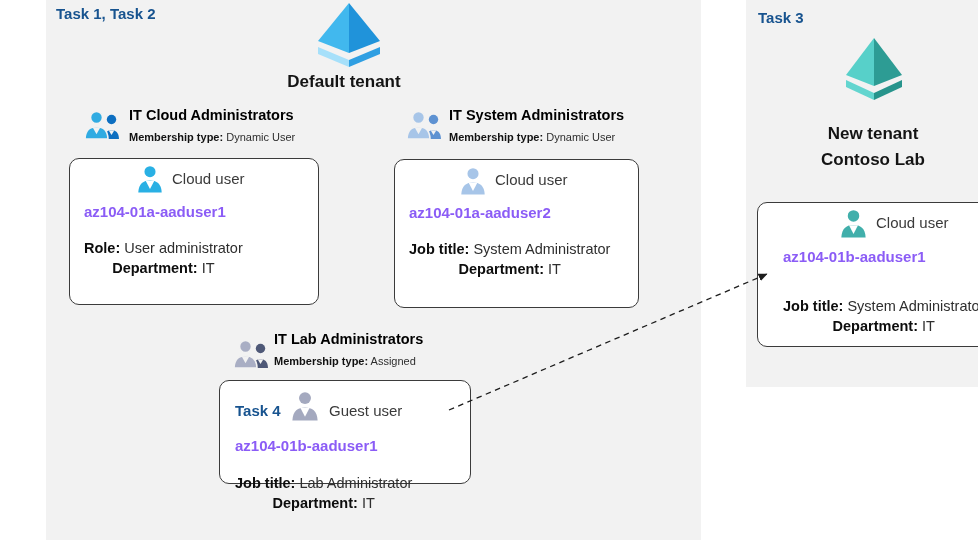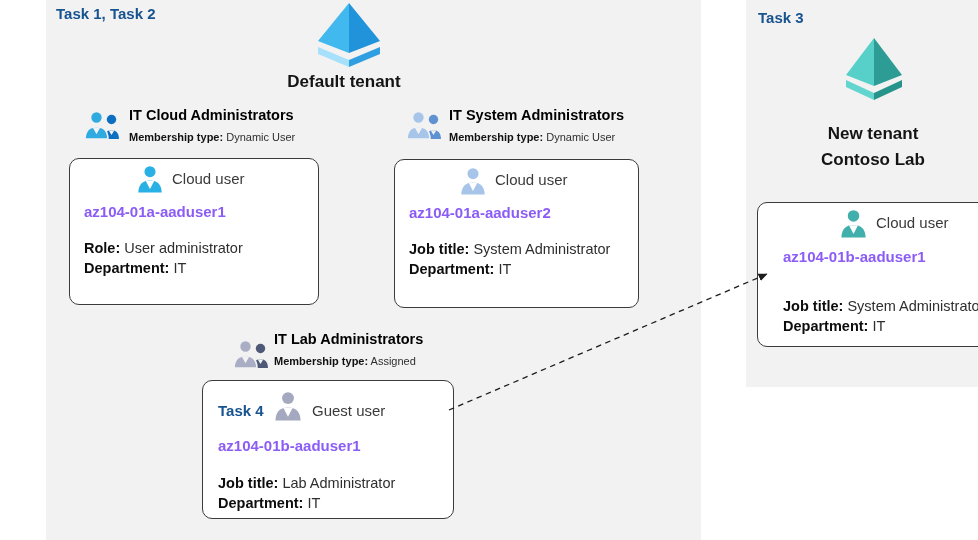--- a/index.html
+++ b/index.html
@@ -9,21 +9,21 @@
   }
   .bg{position:absolute;background:#f2f2f2;}
   .task-label{position:absolute;font-size:15px;font-weight:bold;color:#17538f;white-space:nowrap;}
   .tenant-title{position:absolute;font-size:17px;font-weight:bold;color:#141414;text-align:center;white-space:nowrap;}
   .group-name{position:absolute;font-size:14.5px;font-weight:bold;color:#000000;white-space:nowrap;}
   .member-line{position:absolute;font-size:11px;color:#2e2e2e;white-space:nowrap;}
   .member-line b{color:#111;}
   .card{position:absolute;background:#ffffff;border:1.4px solid #3b3b3b;border-radius:10px;box-sizing:border-box;}
   .card-type{position:absolute;font-size:15px;color:#3a3a3a;white-space:nowrap;}
   .username{position:absolute;font-size:15px;font-weight:bold;color:#8b5cf6;white-space:nowrap;}
-  .fields{position:absolute;font-size:14.5px;line-height:19.5px;color:#2e2e2e;}
+  .fields{position:absolute;font-size:14.5px;line-height:19.5px;color:#2e2e2e;text-align:center;}
   .fields b{color:#0d0d0d;}
   .fline{white-space:nowrap;}
   .icon{position:absolute;}
   .overlay{position:absolute;left:0;top:0;pointer-events:none;}
 </style>
 </head>
 <body>
 
 <svg width="0" height="0" style="position:absolute" aria-hidden="true">
   <defs>
@@ -115,21 +115,21 @@
 
   <svg class="icon" style="left:188px;top:339px;color:#a9aec4;--small:#4e5877;--notch:#f2f2f2" width="34" height="30">
       <use href="#sym-group"></use>
     </svg>
   <div class="group-name" style="left:228px;top:331px">IT Lab Administrators</div>
   <div class="member-line" style="left:228px;top:355px">
     <b>Membership type:</b>
     <span>Assigned</span>
   </div>
 
-  <div class="card" style="left:156px;top:380px;width:252px;height:139px">
+  <div class="card" style="left:173px;top:380px;width:252px;height:104px">
     <div class="task-label" style="left:15px;top:21px">Task 4</div>
     <svg class="icon" style="left:71px;top:10px;color:#a4a9bf;--notch:#ffffff" width="28" height="31">
         <use href="#sym-person"></use>
       </svg>
     <div class="card-type" style="left:109px;top:21px">Guest user</div>
     <div class="username" style="left:15px;top:56px">az104-01b-aaduser1</div>
     <div class="fields" style="left:15px;top:93px">
       <div class="fline">
         <b>Job title:</b>
         <span>Lab Administrator</span>

